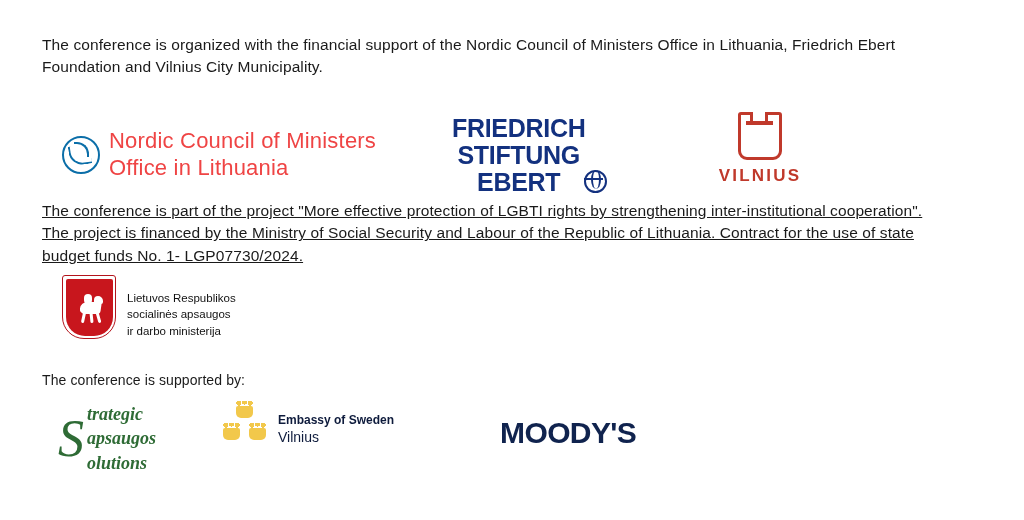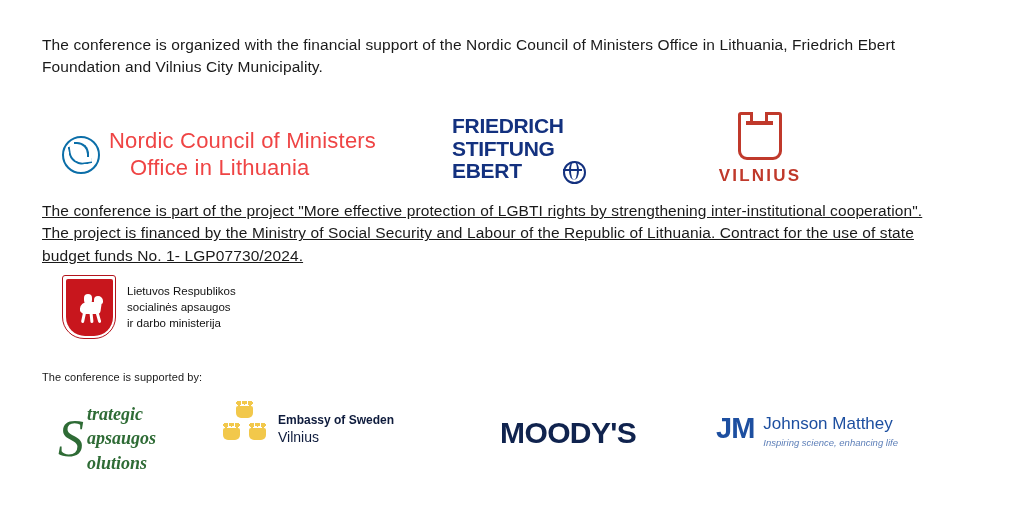--- a/index.html
+++ b/index.html
@@ -24,21 +24,21 @@
   
   .para {
     position: absolute;
     font-size: 15.5px;
     line-height: 1.45;
     color: #1a1a1a;
     letter-spacing: 0.1px;
   }
   #intro-text { left: 42px; top: 34px; width: 900px; }
   #project-text { left: 42px; top: 200px; width: 900px; text-decoration: underline; }
-  #supported-text { left: 42px; top: 370px; width: 500px; font-size: 11px; }
+  #supported-text { left: 42px; top: 370px; width: 500px; font-size: 14px; }
 
   
   .logo-row-1 { position: absolute; left: 0; top: 110px; width: 1024px; height: 70px; }
 
   
   #nordic-logo { position: absolute; left: 62px; top: 18px; display: flex; align-items: center; }
   #nordic-logo .swan {
     width: 34px; height: 34px;
     border: 2.2px solid #0b6ea8;
     border-radius: 50%;
@@ -65,32 +65,33 @@
     border-right: 2.2px solid #0b6ea8;
     border-radius: 0 12px 0 0;
   }
   #nordic-logo .ncm-text {
     color: #ef4444;
     font-size: 22px;
     line-height: 1.22;
     font-weight: 400;
     letter-spacing: 0.2px;
   }
-  #nordic-logo .ncm-text .l2 { display: block; margin-left: 21px; }
+  #nordic-logo .ncm-text .l2 { display: block; }
 
   
   #fes-logo {
     position: absolute;
     left: 452px; top: 5px;
     color: #13317f;
     font-family: "Liberation Sans", sans-serif;
     font-weight: bold;
-    font-size: 21px;
+    font-size: 25px;
     line-height: 1.08;
     letter-spacing: -0.3px;
+    text-align: center;
   }
   #fes-logo .fes-line { display: block; position: relative; }
   #fes-logo .globe {
     position: absolute;
     right: -22px;
     top: 1px;
     width: 19px; height: 19px;
     border: 2px solid #13317f;
     border-radius: 50%;
   }
@@ -143,21 +144,21 @@
     font-weight: bold;
     font-size: 17px;
     letter-spacing: 2.2px;
   }
 
   
   #ministry-logo {
     position: absolute;
     left: 62px; top: 275px;
     display: flex;
-    align-items: center;
+    align-items: flex-end;
   }
   #ministry-logo .coat {
     width: 52px; height: 62px;
     background: #ffffff;
     border: 1.5px solid #b3141c;
     border-radius: 3px 3px 22px 22px;
     position: relative;
     margin-right: 11px;
     flex: 0 0 auto;
     overflow: hidden;
@@ -379,23 +380,16 @@
         <div class="crown c3"></div>
       </div>
       <div class="swe-text">
         <span class="l1">Embassy of Sweden</span>
         <span class="l2">Vilnius</span>
       </div>
     </div>
 
     <div id="moodys-logo">MOODY'S</div>
 
-    <div id="jm-logo">
-      <div class="jm-mark">JM</div>
-      <div class="jm-text">
-        <span class="l1">Johnson Matthey</span>
-        <span class="l2">Inspiring science, enhancing life</span>
-      </div>
-    </div>
 
   </div>
 
 </div>
 
 </body></html>

